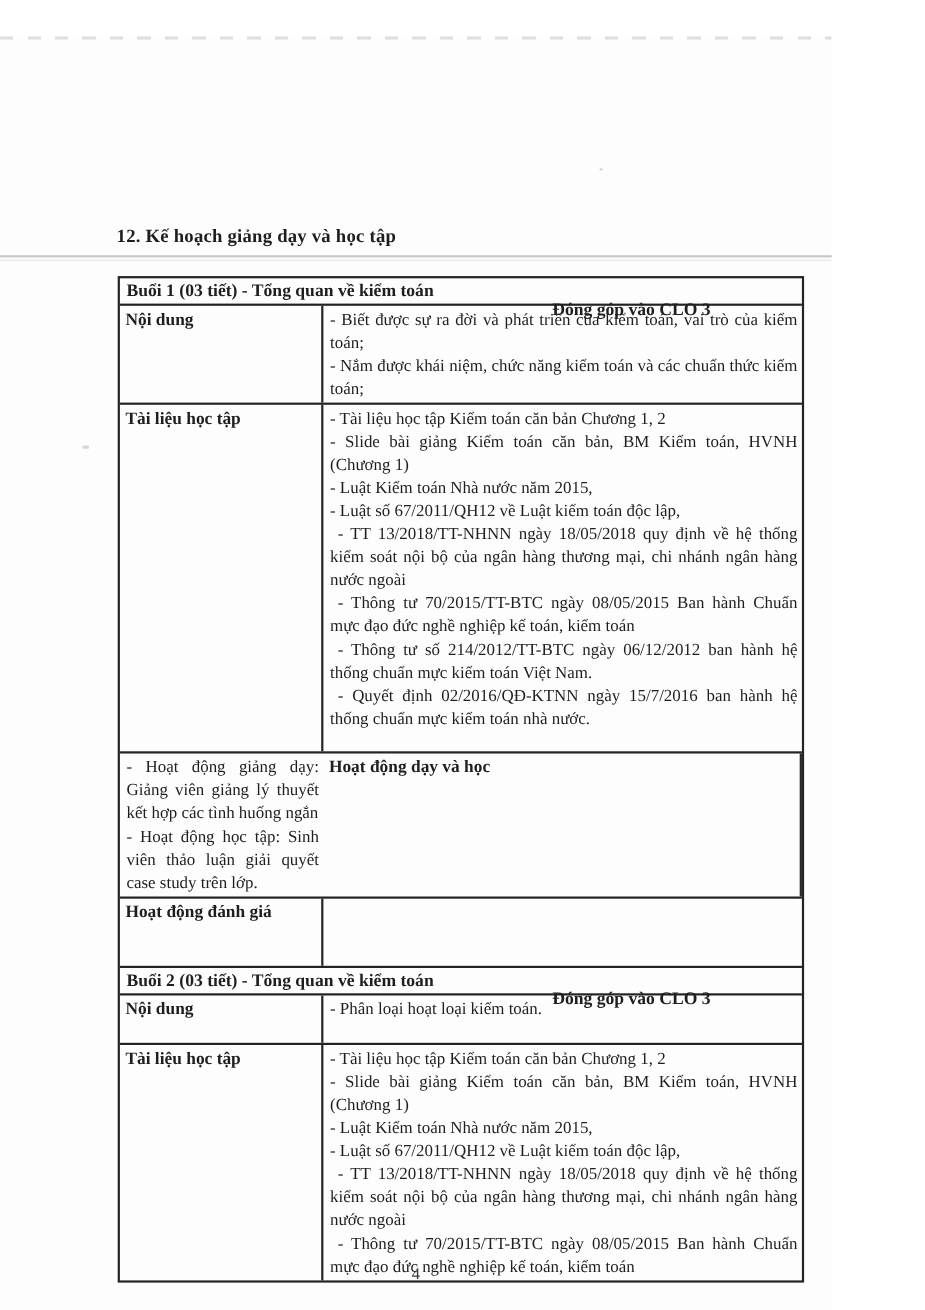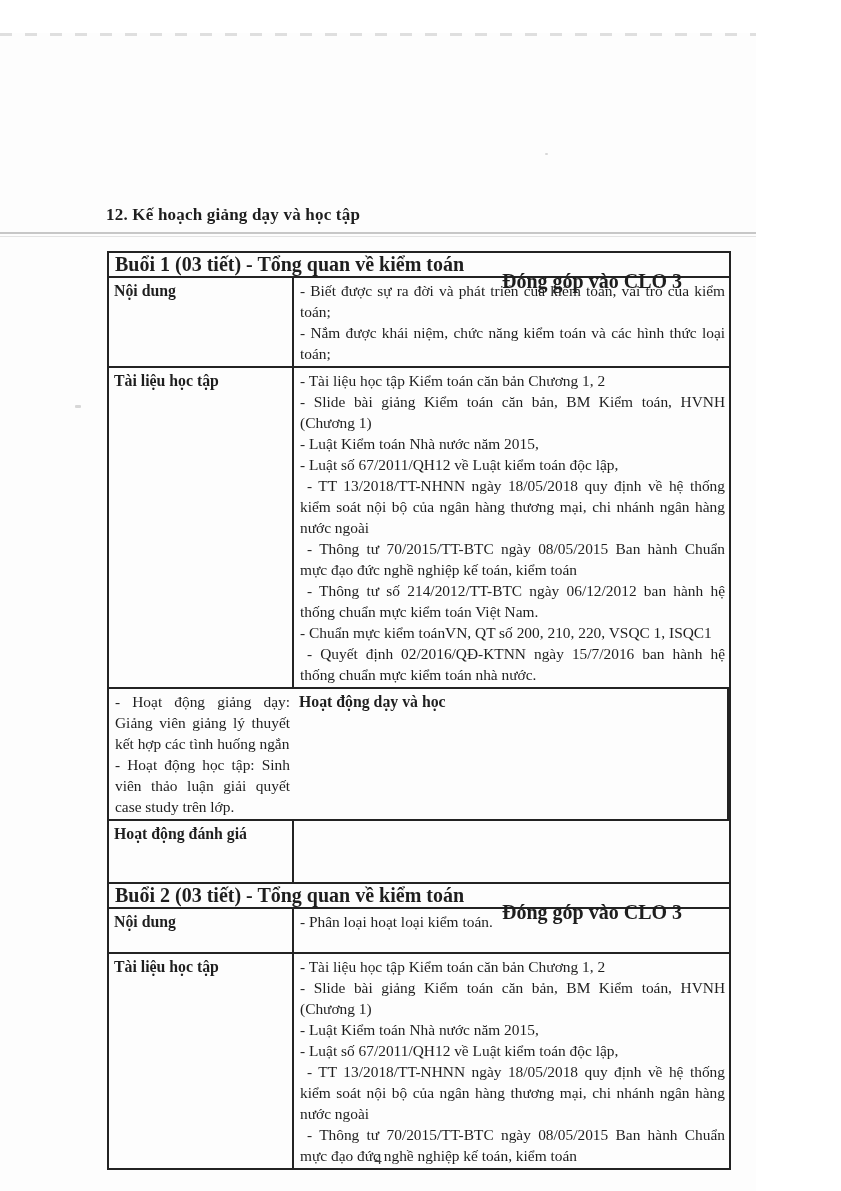--- a/index.html
+++ b/index.html
@@ -24,21 +24,21 @@
     letter-spacing:.2px;
   }
 
   .doc-table{
     position:absolute;left:107px;top:218px;width:624px;
     border:2px solid #232323;box-sizing:border-box;
     font-size:15.4px;line-height:21px;
   }
   .t-row{border-top:2px solid #232323;display:grid;grid-template-columns:185px 1fr;box-sizing:border-box;}
   .t-row:first-child{border-top:none;}
-  .t-header{display:block;position:relative;padding:1px 6px 1px 6px;font-weight:bold;font-size:20px;box-sizing:border-box;min-height:23px;}
+  .t-header{display:block;position:relative;padding:1px 6px 1px 6px;font-weight:bold;font-size:16px;box-sizing:border-box;min-height:23px;}
   .contribution{position:absolute;left:393px;top:18px;white-space:nowrap;}
   .cell{box-sizing:border-box;padding:2px 4px 2px 6px;}
   .label-cell{border-right:2px solid #232323;font-weight:bold;font-size:15.8px;padding-left:5px;}
   .content-cell{text-align:justify;}
   .content-cell p{margin:0;}
   .content-cell p.ind{text-indent:7px;}
   .h-noidung1{min-height:80px;}
   .h-tailieu1{min-height:317px;}
   .h-dayhoc{min-height:86px;}
   .h-danhgia{min-height:63px;}
@@ -66,35 +66,34 @@
 
     <div class="t-row t-header">
       <span>Buổi 1 (03 tiết) - Tổng quan về kiểm toán</span>
       <span class="contribution">Đóng góp vào CLO 3</span>
     </div>
 
     <div class="t-row h-noidung1">
       <div class="cell label-cell">Nội dung</div>
       <div class="cell content-cell">
         <p>- Biết được sự ra đời và phát triển của kiểm toán, vai trò của kiểm toán;</p>
-        <p>- Nắm được khái niệm, chức năng kiểm toán và các hình thức loại toán;</p>
+        <p>- Nắm được khái niệm, chức năng kiểm toán và các chuẩn thức kiểm toán;</p>
       </div>
     </div>
 
     <div class="t-row h-tailieu1">
       <div class="cell label-cell">Tài liệu học tập</div>
       <div class="cell content-cell">
         <p>- Tài liệu học tập Kiểm toán căn bản Chương 1, 2</p>
         <p>- Slide bài giảng Kiểm toán căn bản, BM Kiểm toán, HVNH (Chương 1)</p>
         <p>- Luật Kiểm toán Nhà nước năm 2015,</p>
         <p>- Luật số 67/2011/QH12 về Luật kiểm toán độc lập,</p>
         <p class="ind">- TT 13/2018/TT-NHNN ngày 18/05/2018 quy định về hệ thống kiểm soát nội bộ của ngân hàng thương mại, chi nhánh ngân hàng nước ngoài</p>
         <p class="ind">- Thông tư 70/2015/TT-BTC ngày 08/05/2015 Ban hành Chuẩn mực đạo đức nghề nghiệp kế toán, kiểm toán</p>
         <p class="ind">- Thông tư số 214/2012/TT-BTC ngày 06/12/2012 ban hành hệ thống chuẩn mực kiểm toán Việt Nam.</p>
-        <p>- Chuẩn mực kiểm toánVN, QT số 200, 210, 220, VSQC 1, ISQC1</p>
         <p class="ind">- Quyết định 02/2016/QĐ-KTNN ngày 15/7/2016 ban hành hệ thống chuẩn mực kiểm toán nhà nước.</p>
       </div>
     </div>
 
     <div class="t-row h-dayhoc">
       <div class="cell content-cell">
         <p>- Hoạt động giảng dạy: Giảng viên giảng lý thuyết kết hợp các tình huống ngắn</p>
         <p>- Hoạt động học tập: Sinh viên thảo luận giải quyết case study trên lớp.</p>
       </div>
       <div class="cell label-cell">Hoạt động dạy và học</div>

